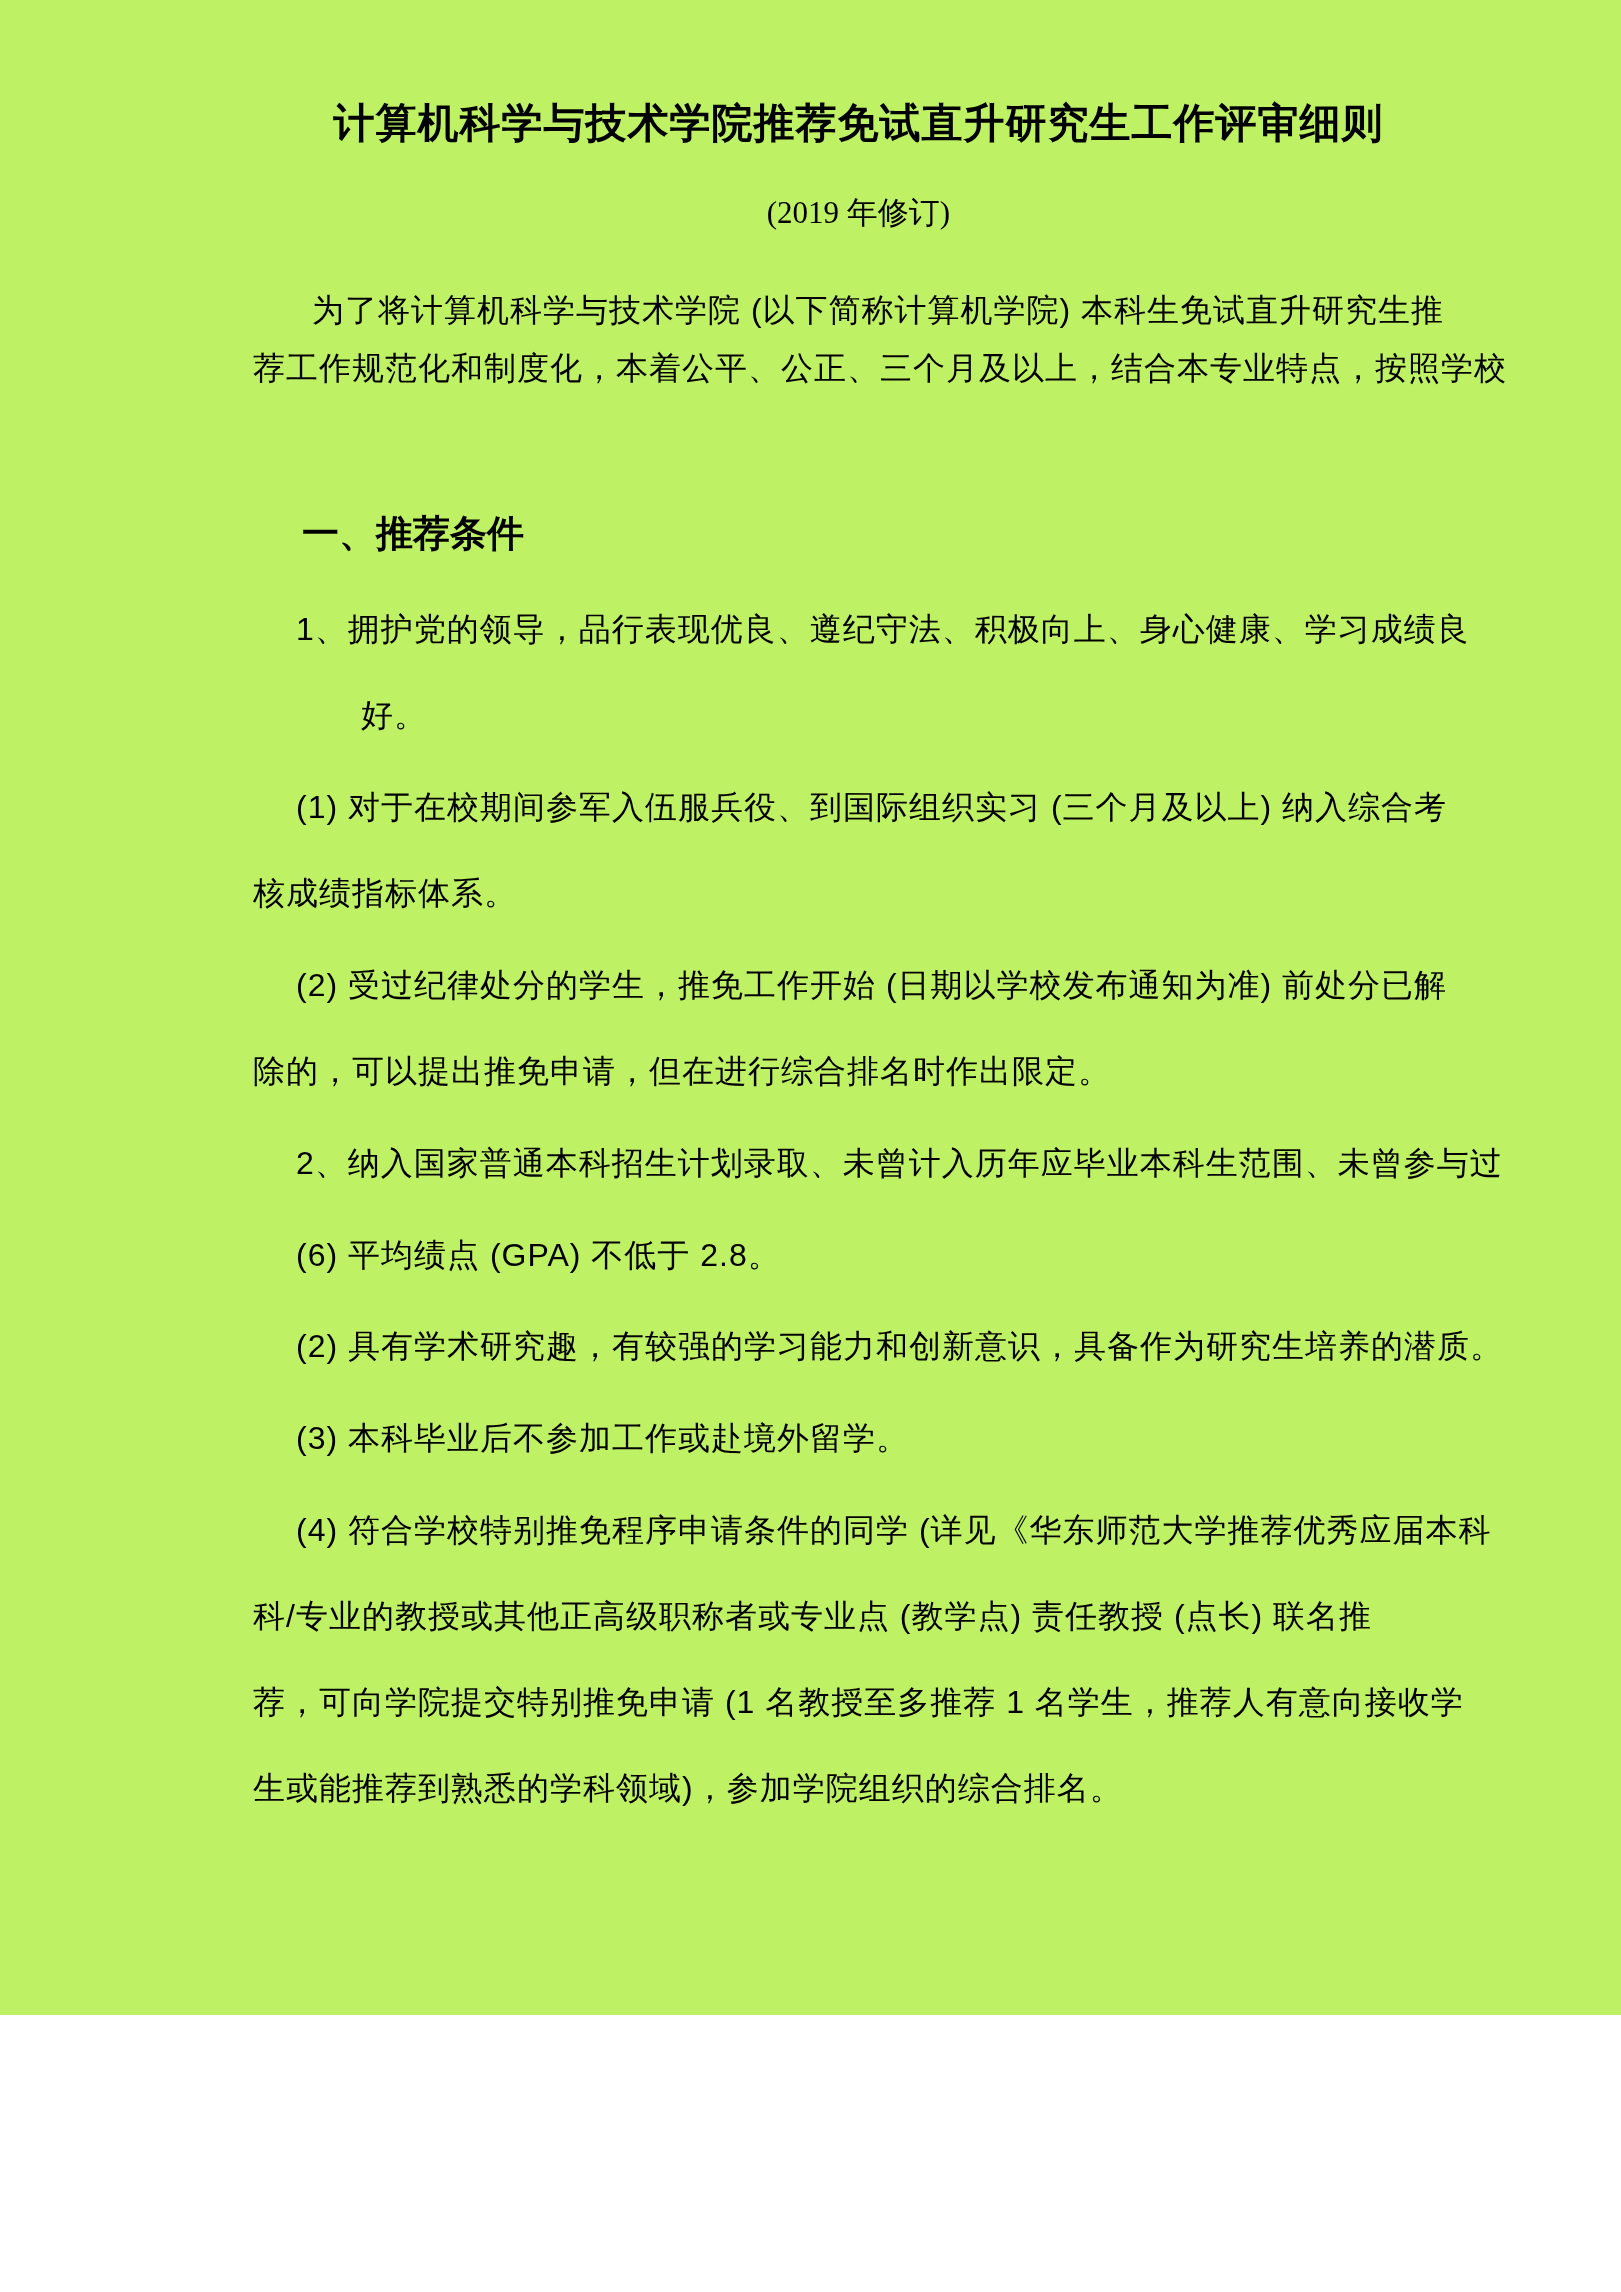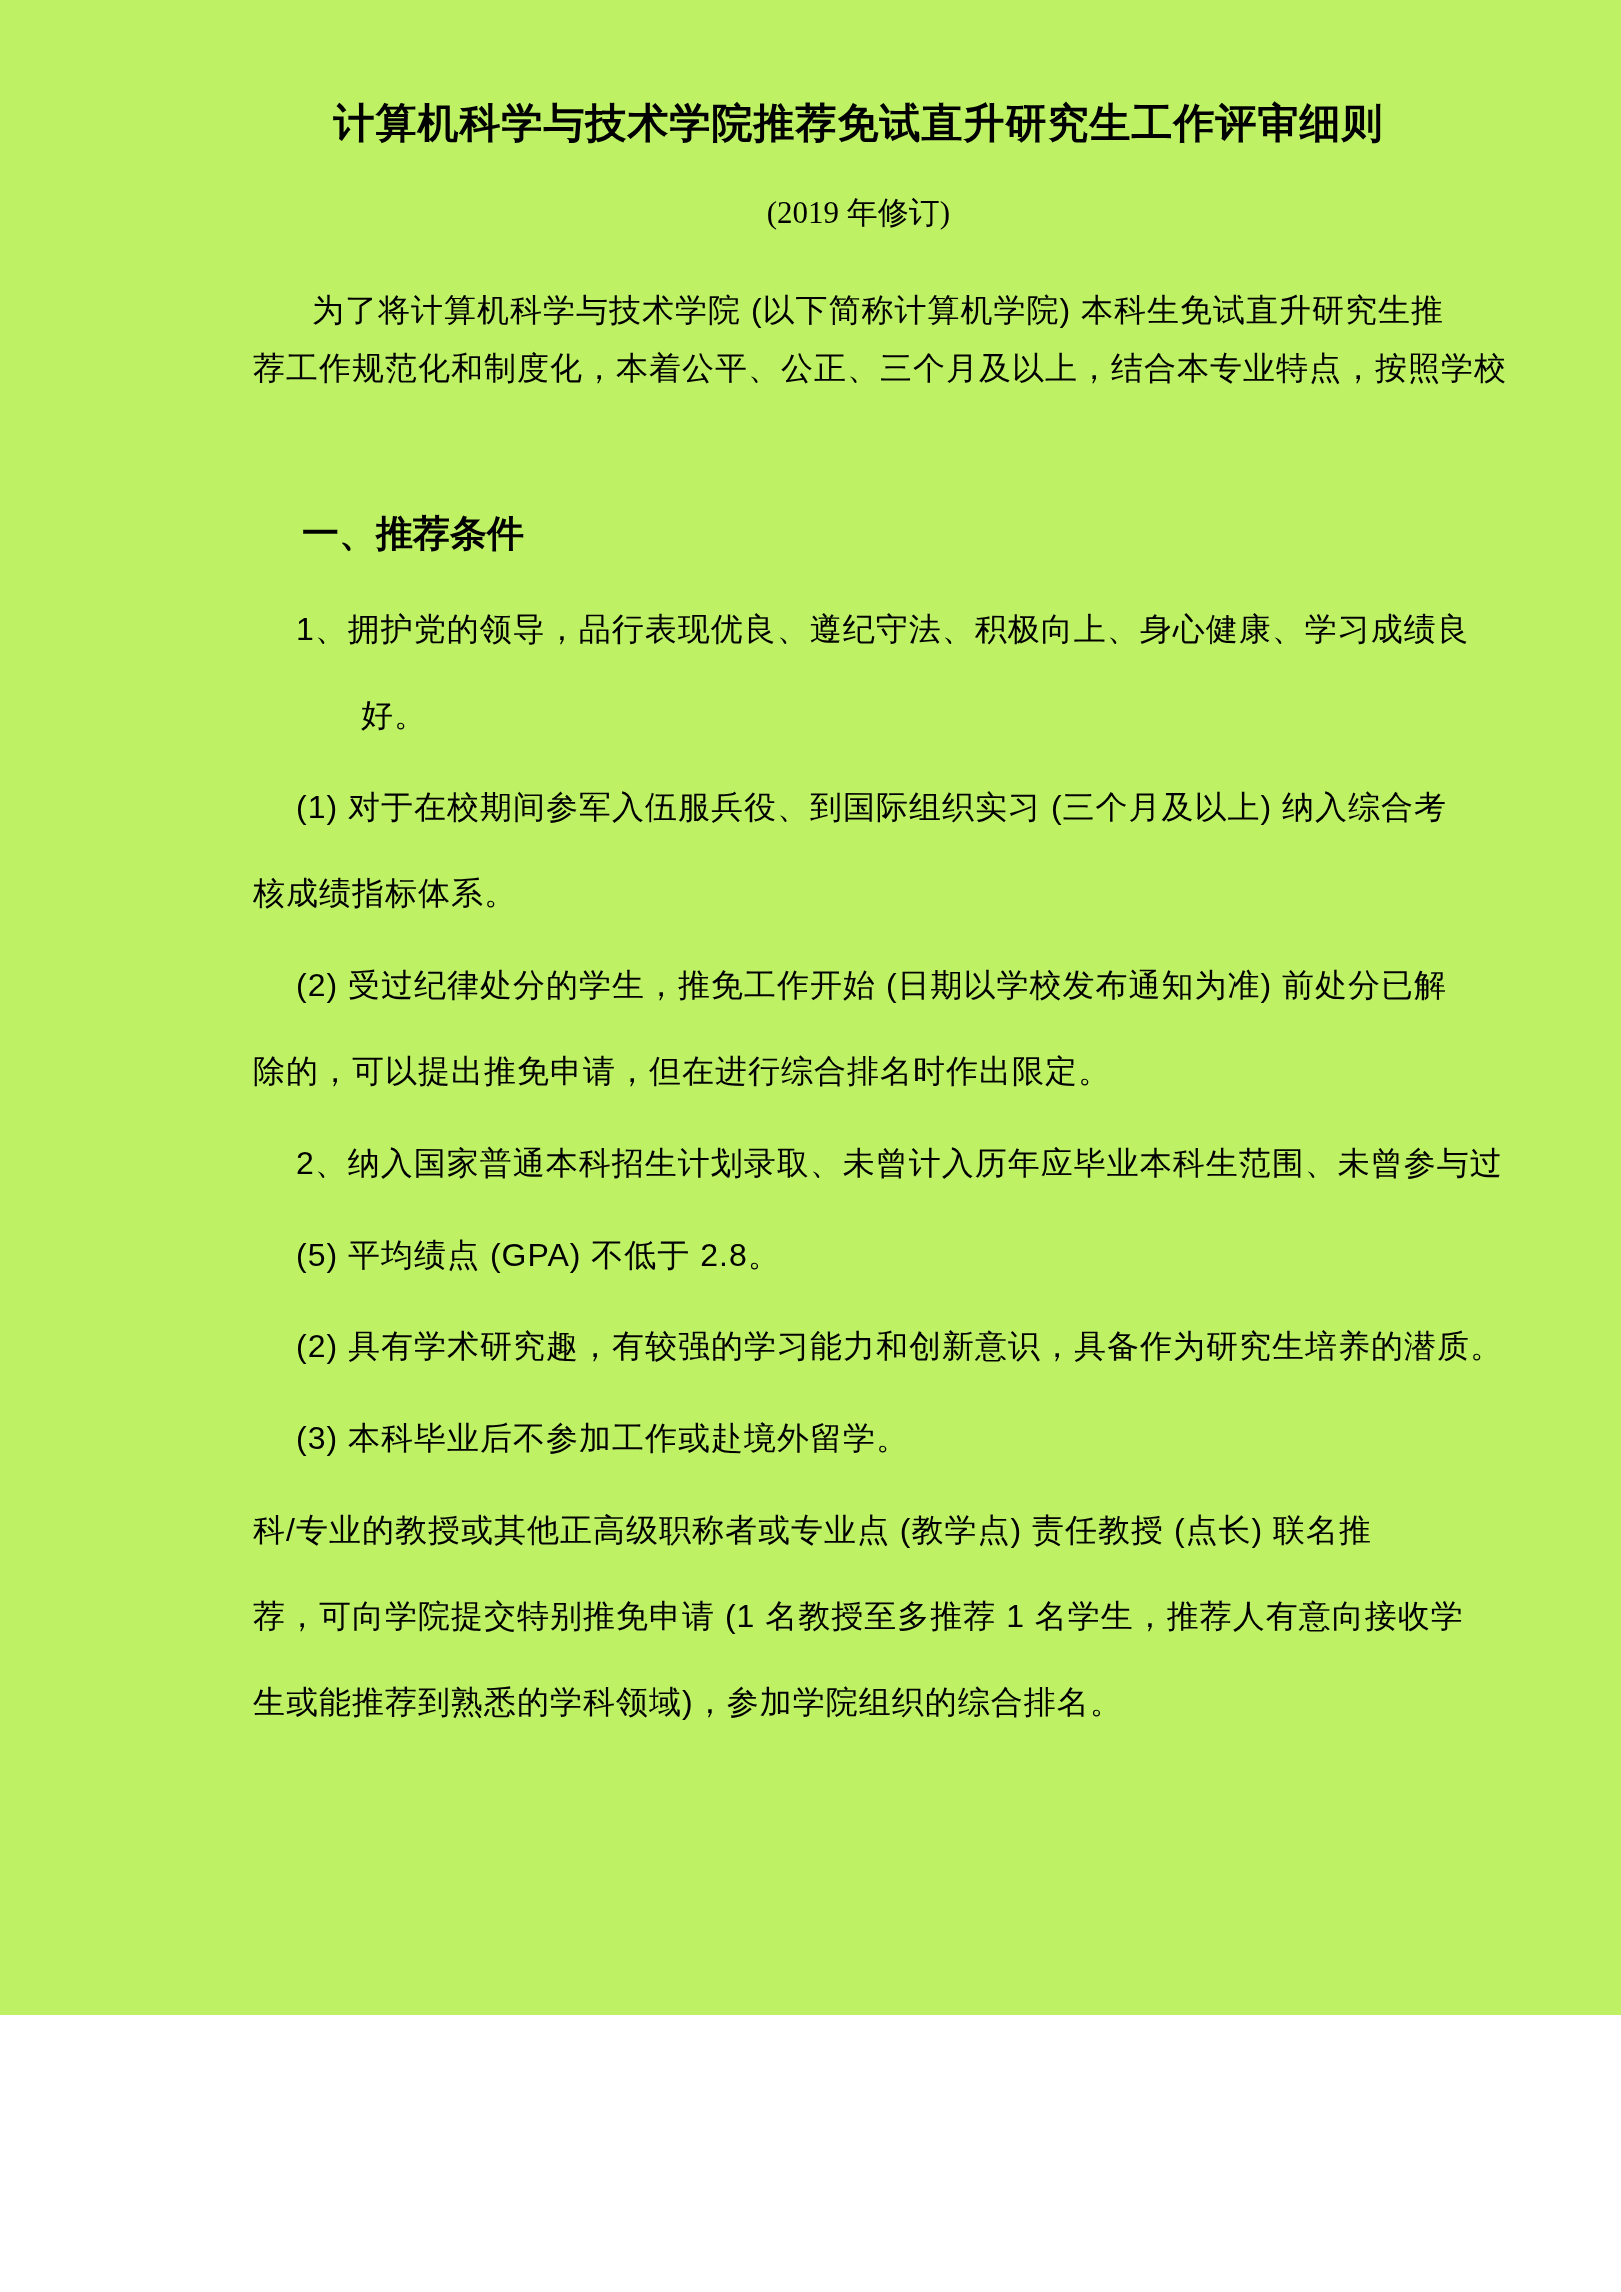--- a/index.html
+++ b/index.html
@@ -105,32 +105,33 @@
       <div class="para">
         <div class="line ind1">(2) 受过纪律处分的学生，推免工作开始 (日期以学校发布通知为准) 前处分已解</div>
         <div class="line ind0">除的，可以提出推免申请，但在进行综合排名时作出限定。</div>
       </div>
 
       <div class="para">
         <div class="line ind1">2、纳入国家普通本科招生计划录取、未曾计入历年应毕业本科生范围、未曾参与过</div>
       </div>
 
       <div class="para">
-        <div class="line ind1">(5) 平均绩点 (GPA) 不低于 2.8。</div>
+        <div class="line ind1">(6) 平均绩点 (GPA) 不低于 2.8。</div>
       </div>
 
       <div class="para">
         <div class="line ind1">(2) 具有学术研究趣，有较强的学习能力和创新意识，具备作为研究生培养的潜质。</div>
       </div>
 
       <div class="para">
         <div class="line ind1">(3) 本科毕业后不参加工作或赴境外留学。</div>
       </div>
 
       <div class="para">
+        <div class="line ind1">(4) 符合学校特别推免程序申请条件的同学 (详见《华东师范大学推荐优秀应届本科</div>
         <div class="line ind0">科/专业的教授或其他正高级职称者或专业点 (教学点) 责任教授 (点长) 联名推</div>
         <div class="line ind0">荐，可向学院提交特别推免申请 (1 名教授至多推荐 1 名学生，推荐人有意向接收学</div>
         <div class="line ind0">生或能推荐到熟悉的学科领域)，参加学院组织的综合排名。</div>
       </div>
 
     </div>
   </div>
 
   <div class="footer">第 1 页, 共 9 页</div>
 </div>

